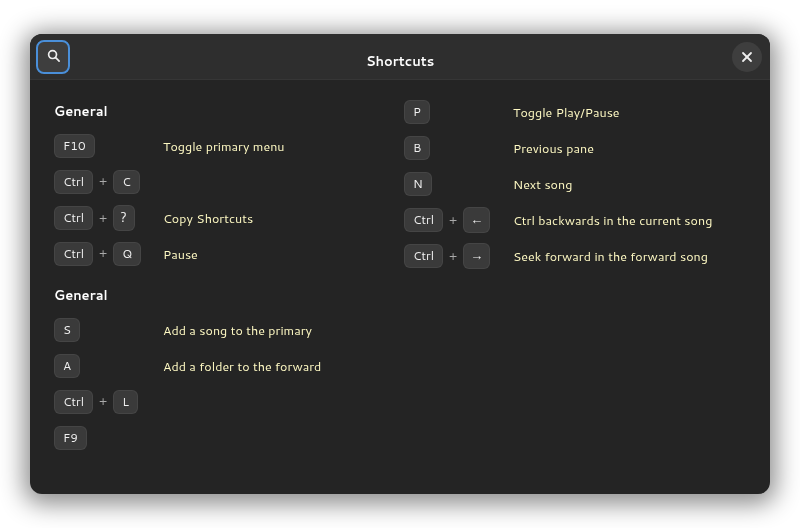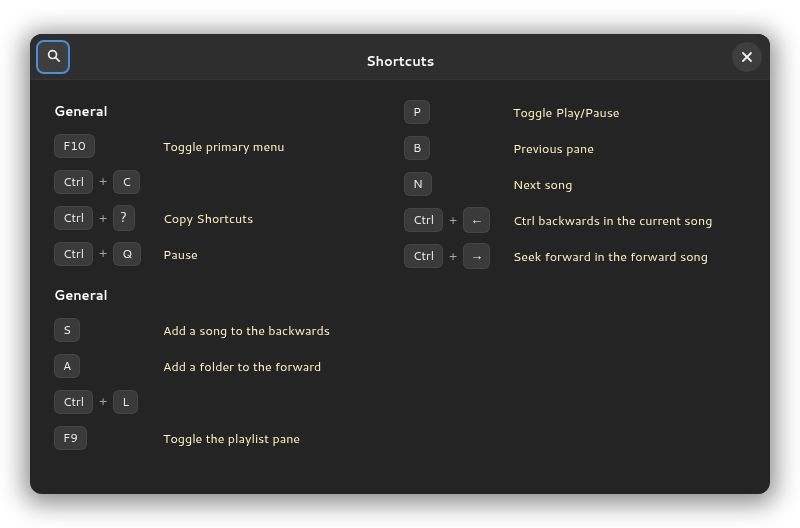--- a/index.html
+++ b/index.html
@@ -177,40 +177,39 @@
             </div>
             <div class="desc">Pause</div>
           </div>
         </div>
         <div class="section">
           <div class="section-title">General</div>
           <div class="row">
             <div class="keys">
               <span class="key">S</span>
             </div>
-            <div class="desc">Add a song to the backwards</div>
+            <div class="desc">Add a song to the primary</div>
           </div>
           <div class="row">
             <div class="keys">
               <span class="key">A</span>
             </div>
             <div class="desc">Add a folder to the forward</div>
           </div>
           <div class="row">
             <div class="keys">
               <span class="key">Ctrl</span>
               <span class="plus">+</span>
               <span class="key">L</span>
             </div>
           </div>
           <div class="row">
             <div class="keys">
               <span class="key">F9</span>
             </div>
-            <div class="desc">Toggle the playlist pane</div>
           </div>
         </div>
       </div>
       <div class="col">
         <div class="section">
           <div class="row">
             <div class="keys">
               <span class="key">P</span>
             </div>
             <div class="desc">Toggle Play/Pause</div>

